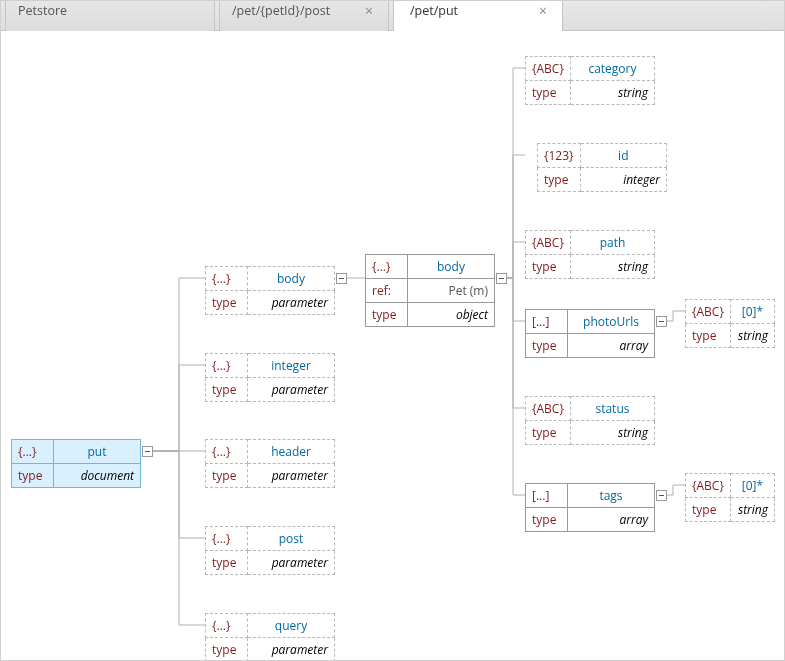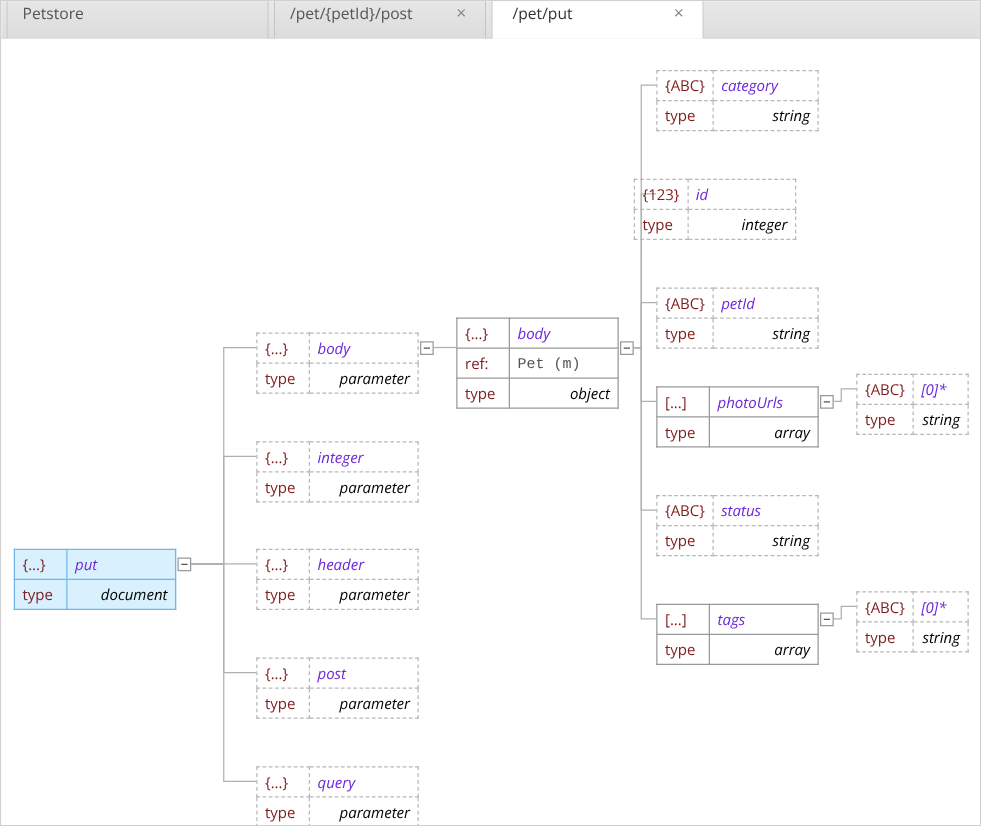--- a/index.html
+++ b/index.html
@@ -12,23 +12,23 @@
   .tab.root{min-width:210px;}
   .tab-close{width:14px;height:14px;display:flex;align-items:center;justify-content:center;color:#888;font-size:14px;line-height:1;cursor:pointer;}
   
   .canvas{position:absolute;top:30px;left:0;right:0;bottom:0;background:#fff;}
   .node{position:absolute;box-sizing:border-box;font-size:12px;}
   .node table{border-collapse:collapse;width:130px;}
   .node td{border:1px dashed #b8b8b8;padding:3px 6px;font-size:12px;vertical-align:middle;height:16px;box-sizing:border-box;}
   .node.solid td{border-style:solid;border-color:#999;}
   .node.selected td{background:#d9f0ff;border-style:solid;border-color:#6fb7e8;}
   .cell-key{width:42px;color:#7f1d1d;}
-  .cell-name{color:#6d28d9;text-align:left;font-style:italic;}
+  .cell-name{color:#0369a1;text-align:center;}
   .cell-val{color:#000000;font-style:italic;text-align:right;}
-  .cell-val-plain{color:#555;text-align:left;font-style:normal;font-family:Liberation Mono, monospace;}
+  .cell-val-plain{color:#555;text-align:right;font-style:normal;}
   
   .knob{position:absolute;width:11px;height:11px;border:1px solid #999;background:#fff;display:flex;align-items:center;justify-content:center;box-sizing:border-box;}
   .knob::before{content:"";width:5px;height:1px;background:#555;position:absolute;}
   svg.wires{position:absolute;top:0;left:0;width:100%;height:100%;pointer-events:none;}
   svg.wires path{stroke:#b0b0b0;stroke-width:1;fill:none;}
 </style>
 </head>
 <body>
 
 <div class="app">
@@ -191,41 +191,41 @@
               <td class="cell-name">category</td>
             </tr>
       <tr>
               <td class="cell-key">type</td>
               <td class="cell-val">string</td>
             </tr>
     </tbody>
         </table>
       </div>
 
-    <div class="node" style="left:506px;top:112px">
+    <div class="node" style="left:536px;top:112px">
         <table>
       <tbody>
             <tr>
               <td class="cell-key">{123}</td>
               <td class="cell-name">id</td>
             </tr>
       <tr>
               <td class="cell-key">type</td>
               <td class="cell-val">integer</td>
             </tr>
     </tbody>
         </table>
       </div>
 
     <div class="node" style="left:524px;top:199px">
         <table>
       <tbody>
             <tr>
               <td class="cell-key">{ABC}</td>
-              <td class="cell-name">petId</td>
+              <td class="cell-name">path</td>
             </tr>
       <tr>
               <td class="cell-key">type</td>
               <td class="cell-val">string</td>
             </tr>
     </tbody>
         </table>
       </div>
 
     <div class="node solid" style="left:524px;top:278px">

